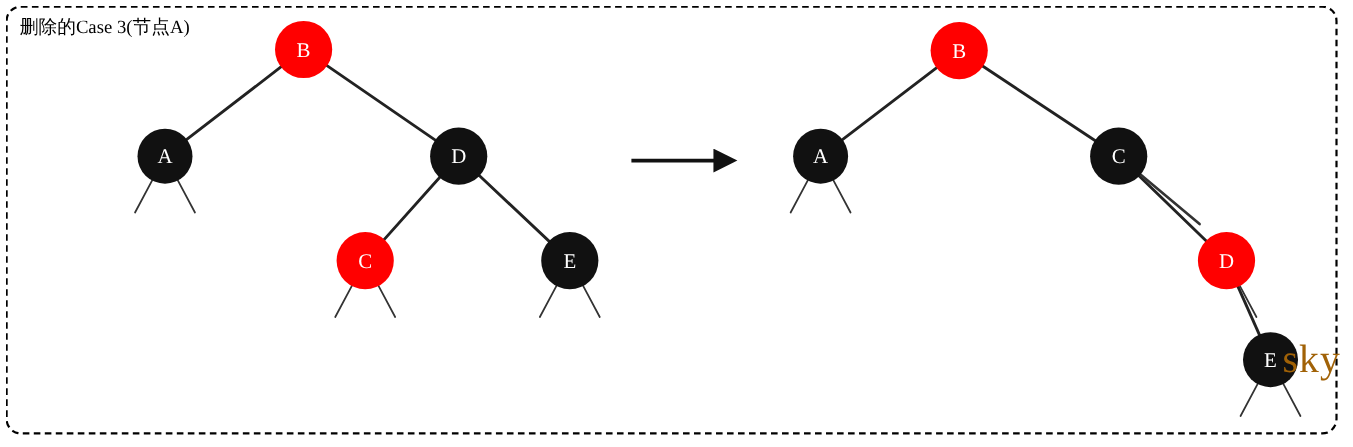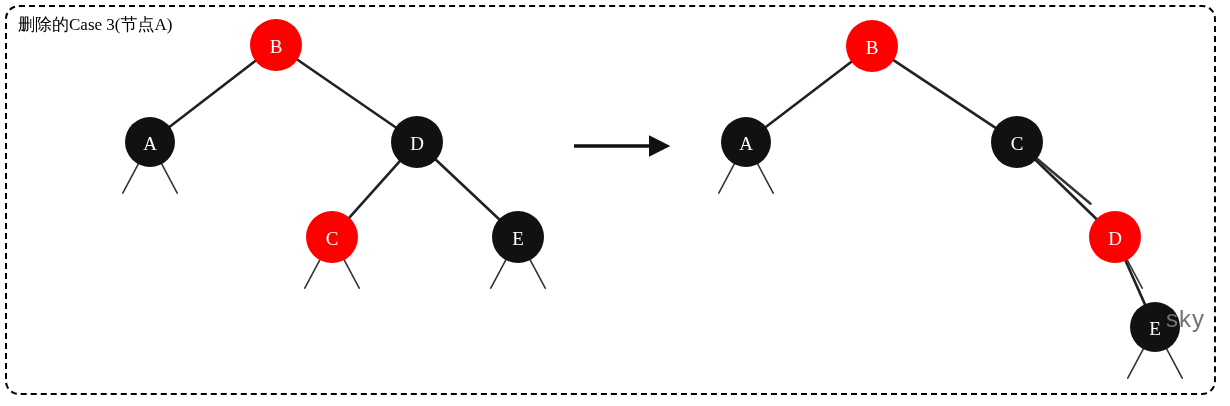--- a/index.html
+++ b/index.html
@@ -43,23 +43,23 @@
     position: absolute;
     left: 0;
     top: 0;
     width: 1230px;
     height: 406px;
   }
   .watermark {
     position: absolute;
     left: 1166px;
     top: 305px;
-    font-size: 24px;
-    color: #737373;
-    font-family: Liberation Sans, sans-serif;
+    font-size: 36px;
+    color: #a16207;
+    font-family: Liberation Serif, serif;
     letter-spacing: 1px;
     pointer-events: none;
   }
   .node-label {
     font-family: "Liberation Serif", "DejaVu Serif", serif;
     font-size: 19px;
     fill: #ffffff;
     text-anchor: middle;
     dominant-baseline: central;
   }

